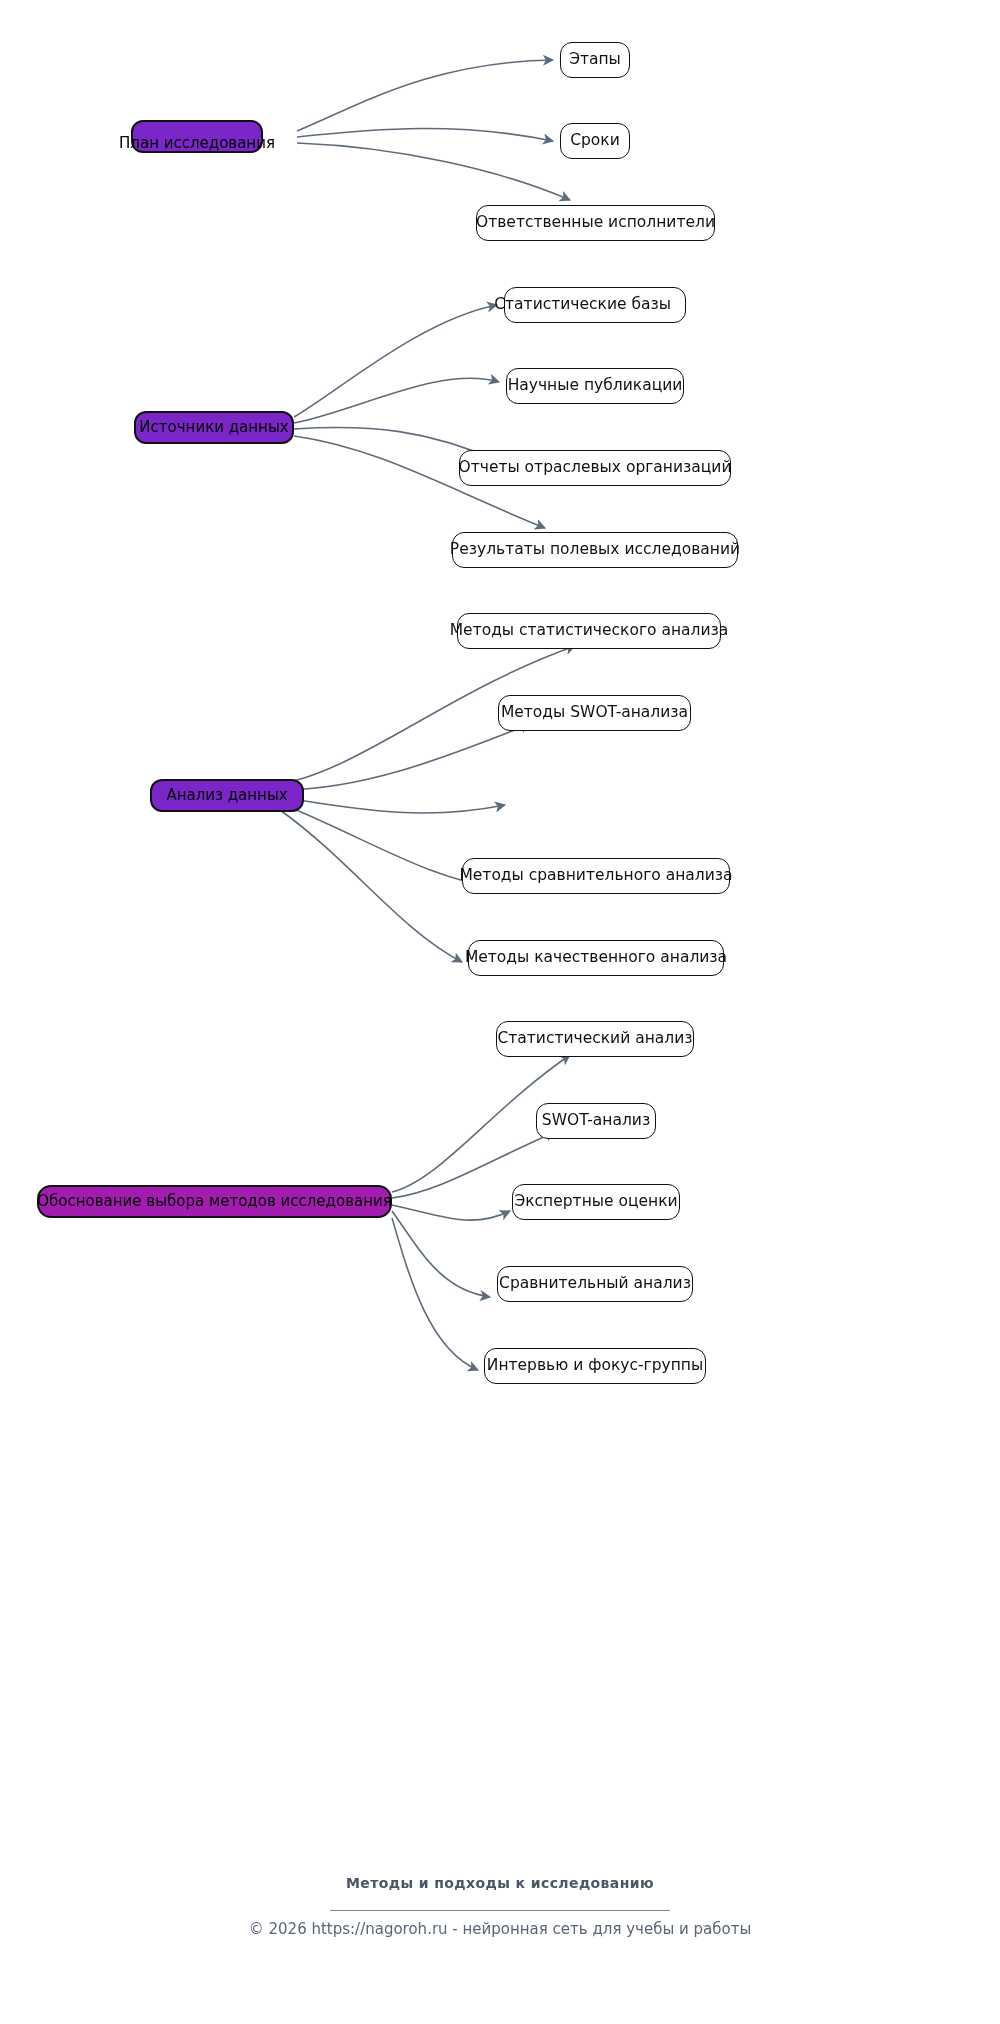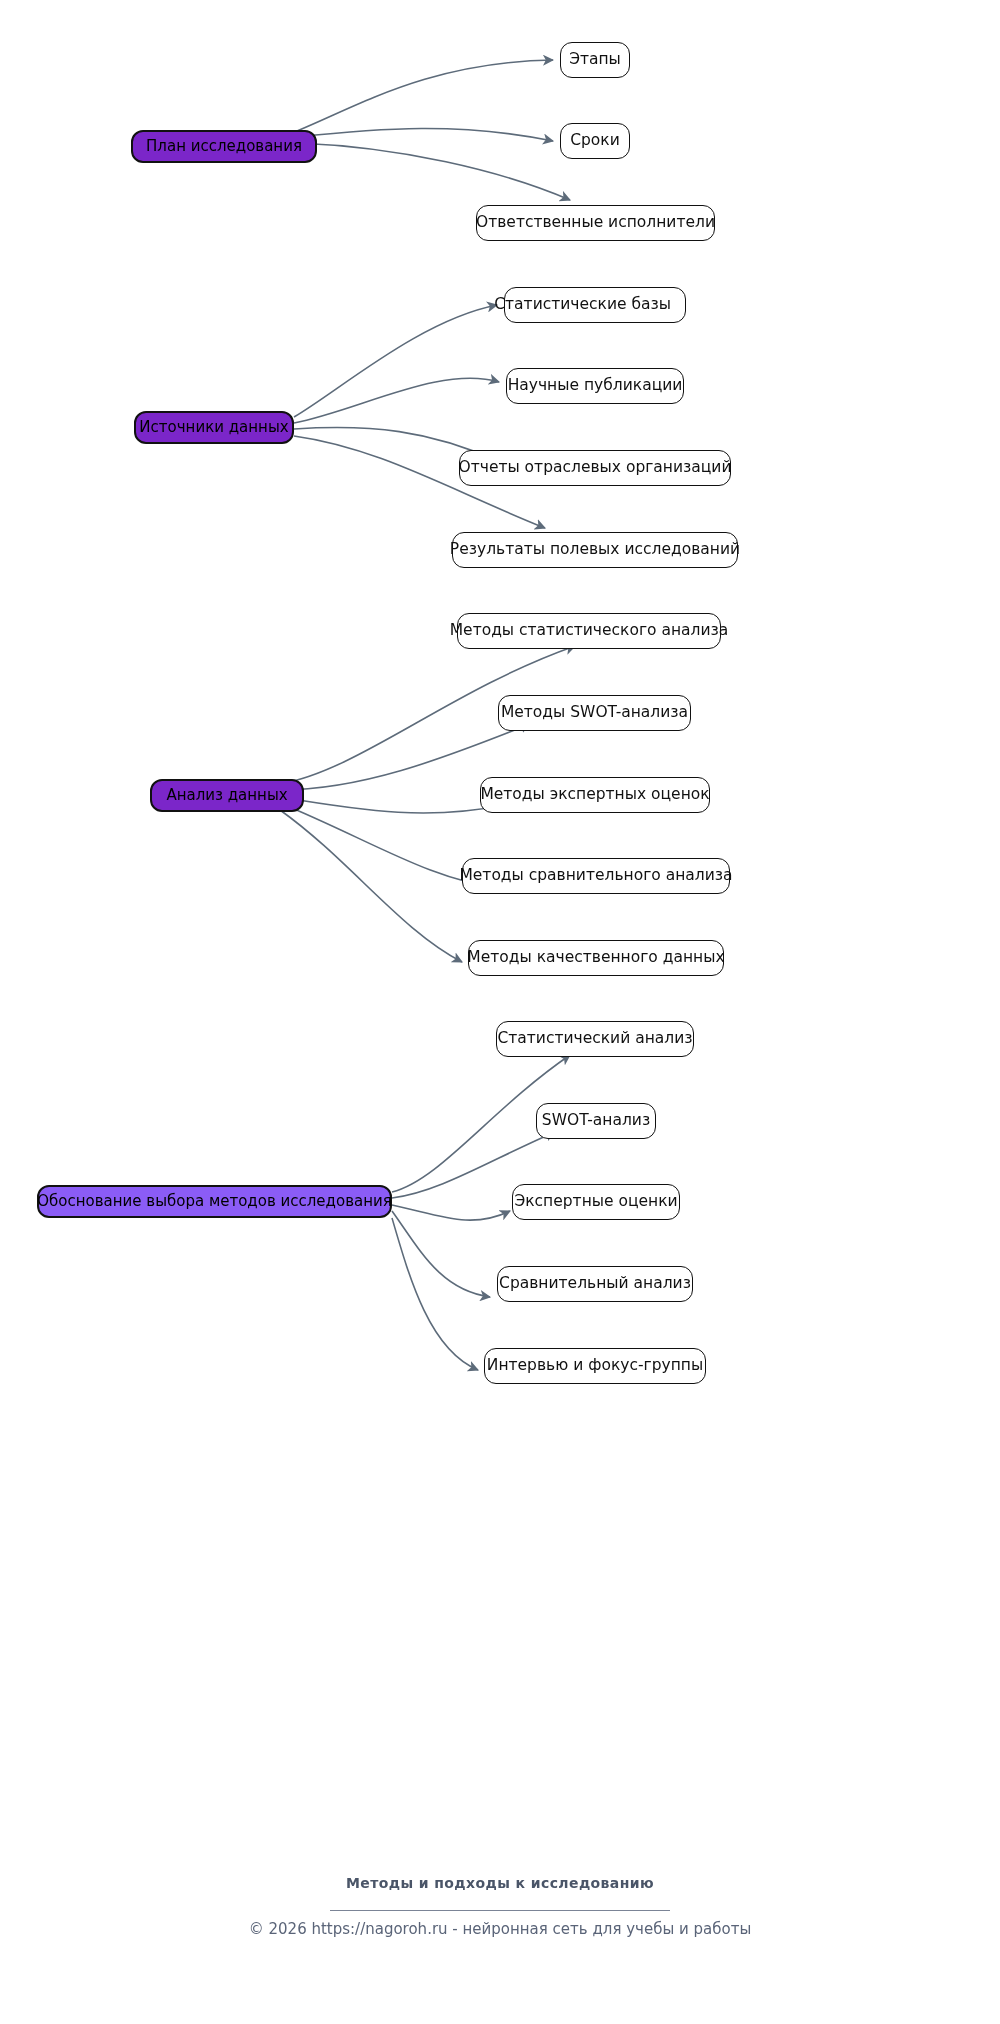--- a/index.html
+++ b/index.html
@@ -25,21 +25,21 @@
     padding:0 14px;
     height:36px;
   }
   .node.root{
     border-color:#111111;
     border-width:2px;
     color:#000000;
     font-size:15px;
   }
   .node.purple{background:#7928CA;background:#7b26c9;}
-  .node.green{background:#8b5cf6;}
+  .node.green{background:#a21caf;border-radius:14px;}
   .footer{
     position:absolute;left:0;width:1000px;text-align:center;
   }
   .footer-title{
     top:1875px;
     font-size:14px;font-weight:bold;color:#4a5568;letter-spacing:.4px;
   }
   .footer-rule{
     top:1896px;
   }
@@ -79,21 +79,21 @@
       <path d="M 280 810 C 350 860, 400 930, 462 962"></path>
 
       <path d="M 392 1192 C 440 1180, 490 1110, 570 1055"></path>
       <path d="M 392 1198 C 440 1192, 490 1160, 555 1132"></path>
       <path d="M 392 1205 C 440 1215, 470 1230, 510 1211"></path>
       <path d="M 392 1211 C 420 1250, 440 1290, 490 1297"></path>
       <path d="M 392 1218 C 410 1280, 430 1350, 478 1370"></path>
     </g>
   </svg>
 
-  <div class="node root purple" style="left:131px;top:130px;width:186px;height:33px;">
+  <div class="node root purple" style="left:131px;top:120px;width:132px;height:33px;align-items:flex-end;">
       <span>План исследования</span>
     </div>
   <div class="node" style="left:560px;top:42px;width:70px;">
       <span>Этапы</span>
     </div>
   <div class="node" style="left:560px;top:123px;width:70px;text-align:right;">
       <span>Сроки</span>
     </div>
   <div class="node" style="left:476px;top:205px;width:239px;">
       <span>Ответственные исполнители</span>
@@ -117,28 +117,25 @@
 
   <div class="node root purple" style="left:150px;top:779px;width:154px;height:33px;">
       <span>Анализ данных</span>
     </div>
   <div class="node" style="left:457px;top:613px;width:264px;">
       <span>Методы статистического анализа</span>
     </div>
   <div class="node" style="left:498px;top:695px;width:193px;">
       <span>Методы SWOT-анализа</span>
     </div>
-  <div class="node" style="left:480px;top:777px;width:230px;">
-      <span>Методы экспертных оценок</span>
-    </div>
   <div class="node" style="left:462px;top:858px;width:268px;">
       <span>Методы сравнительного анализа</span>
     </div>
   <div class="node" style="left:468px;top:940px;width:256px;">
-      <span>Методы качественного данных</span>
+      <span>Методы качественного анализа</span>
     </div>
 
   <div class="node root green" style="left:37px;top:1185px;width:355px;height:33px;">
       <span>Обоснование выбора методов исследования</span>
     </div>
   <div class="node" style="left:496px;top:1021px;width:198px;">
       <span>Статистический анализ</span>
     </div>
   <div class="node" style="left:536px;top:1103px;width:120px;">
       <span>SWOT-анализ</span>

